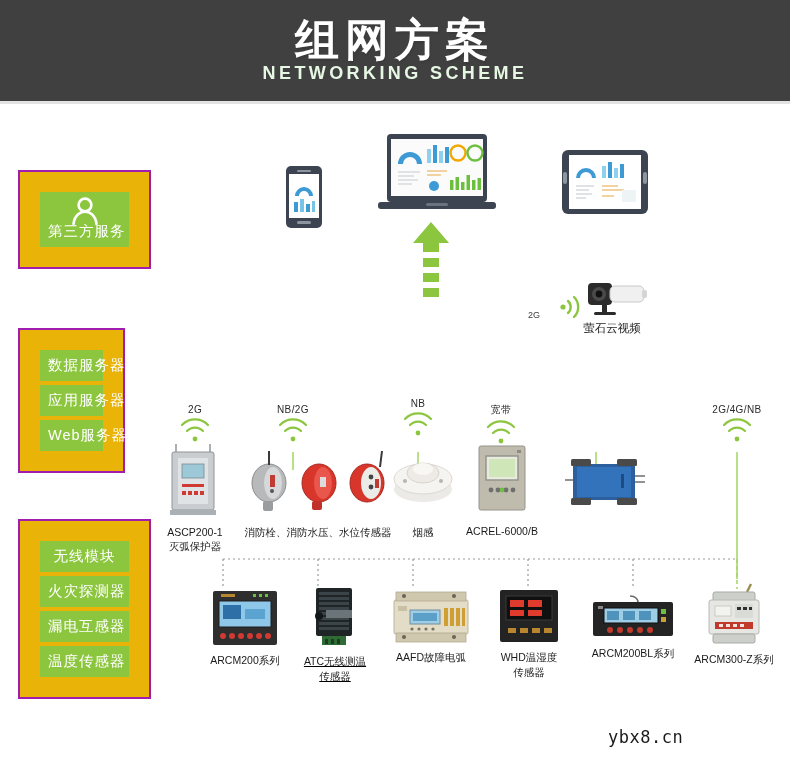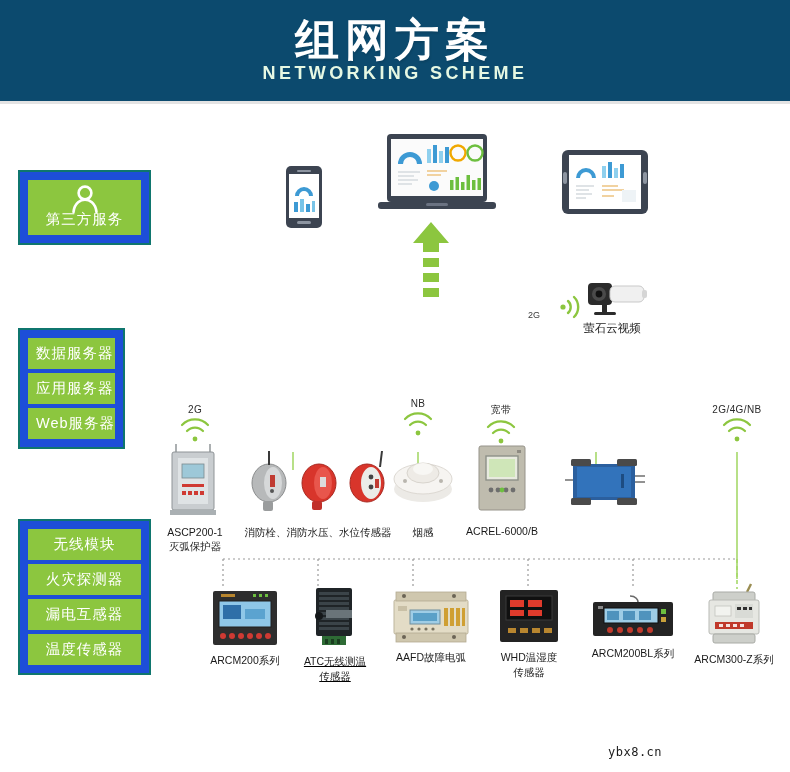--- a/index.html
+++ b/index.html
@@ -8,21 +8,21 @@
     background: #ffffff;
     font-family: "Liberation Sans", "DejaVu Sans", sans-serif;
     overflow: hidden;
     position: relative;
   }
 
   
   .header {
     position: absolute; left: 0; top: 0;
     width: 790px; height: 101px;
-    background: #0c4a6e;
+    background: #404040;
     display: flex; flex-direction: column;
     align-items: center; justify-content: center;
   }
   .header-title {
     font-size: 44px; font-weight: bold; color: #ffffff;
     letter-spacing: 6px; line-height: 1.05;
     text-shadow: 1px 2px 2px rgba(0,0,0,0.10);
   }
   .header-sub {
     font-size: 18px; color: #e6f8e3; letter-spacing: 3.4px;
@@ -33,23 +33,23 @@
     position: absolute; left: 0; top: 101px;
     width: 790px; height: 3px; background: #e3e3e3;
   }
 
   
   .canvas { position: absolute; left: 0; top: 104px; width: 790px; height: 668px; }
 
   
   .side-box {
     position: absolute;
-    border: 2px solid #0f766e;
-    background: #1d4ed8;
-    padding: 8px;
+    border: 2px solid #a21caf;
+    background: #eab308;
+    padding: 20px;
   }
   .side-cell {
     background: #8cc63f;
     color: #ffffff;
     font-size: 14.5px;
     text-align: center;
     letter-spacing: 1px;
     padding: 6px 8px;
     margin-bottom: 4px;
     white-space: nowrap;
@@ -102,22 +102,22 @@
 
   
   .r2-item { position: absolute; text-align: center; }
   .r2-cap {
     font-size: 10.5px; color: #1a1a1a; line-height: 1.4;
     margin-top: 6px; white-space: nowrap;
   }
 
   
   .watermark {
-    position: absolute; left: 608px; top: 745px;
-    font-size: 12px; color: #1a1a1a;
+    position: absolute; left: 608px; top: 727px;
+    font-size: 17px; color: #1a1a1a;
     font-family: "DejaVu Sans Mono", monospace;
     letter-spacing: .5px;
   }
 
   svg { display: block; overflow: visible; }
   .lines { position: absolute; left: 0; top: 0; width: 790px; height: 668px; pointer-events: none; }
 </style>
 </head>
 <body>
 
@@ -286,20 +286,32 @@
     <div class="net-wifi">
       <svg width="90" height="26" viewBox="0 0 90 26">
           <g transform="translate(45,3)" fill="none" stroke="#8cc63f" stroke-width="2.2" stroke-linecap="round">
         <path d="M-13 4 A18 18 0 0 1 13 4"></path>
             <path d="M-8 10 A11 11 0 0 1 8 10"></path>
           </g>
         <circle cx="45" cy="21" r="2.4" fill="#8cc63f"></circle>
         </svg>
     </div>
   </div>
+  <div class="net-col" style="left:248px; top:300px;">
+    <div class="net-label">NB/2G</div>
+    <div class="net-wifi">
+      <svg width="90" height="26" viewBox="0 0 90 26">
+          <g transform="translate(45,3)" fill="none" stroke="#8cc63f" stroke-width="2.2" stroke-linecap="round">
+        <path d="M-13 4 A18 18 0 0 1 13 4"></path>
+            <path d="M-8 10 A11 11 0 0 1 8 10"></path>
+          </g>
+        <circle cx="45" cy="21" r="2.4" fill="#8cc63f"></circle>
+        </svg>
+    </div>
+  </div>
   <div class="net-col" style="left:373px; top:294px;">
     <div class="net-label">NB</div>
     <div class="net-wifi">
       <svg width="90" height="26" viewBox="0 0 90 26">
           <g transform="translate(45,3)" fill="none" stroke="#8cc63f" stroke-width="2.2" stroke-linecap="round">
         <path d="M-13 4 A18 18 0 0 1 13 4"></path>
             <path d="M-8 10 A11 11 0 0 1 8 10"></path>
           </g>
         <circle cx="45" cy="21" r="2.4" fill="#8cc63f"></circle>
         </svg>

